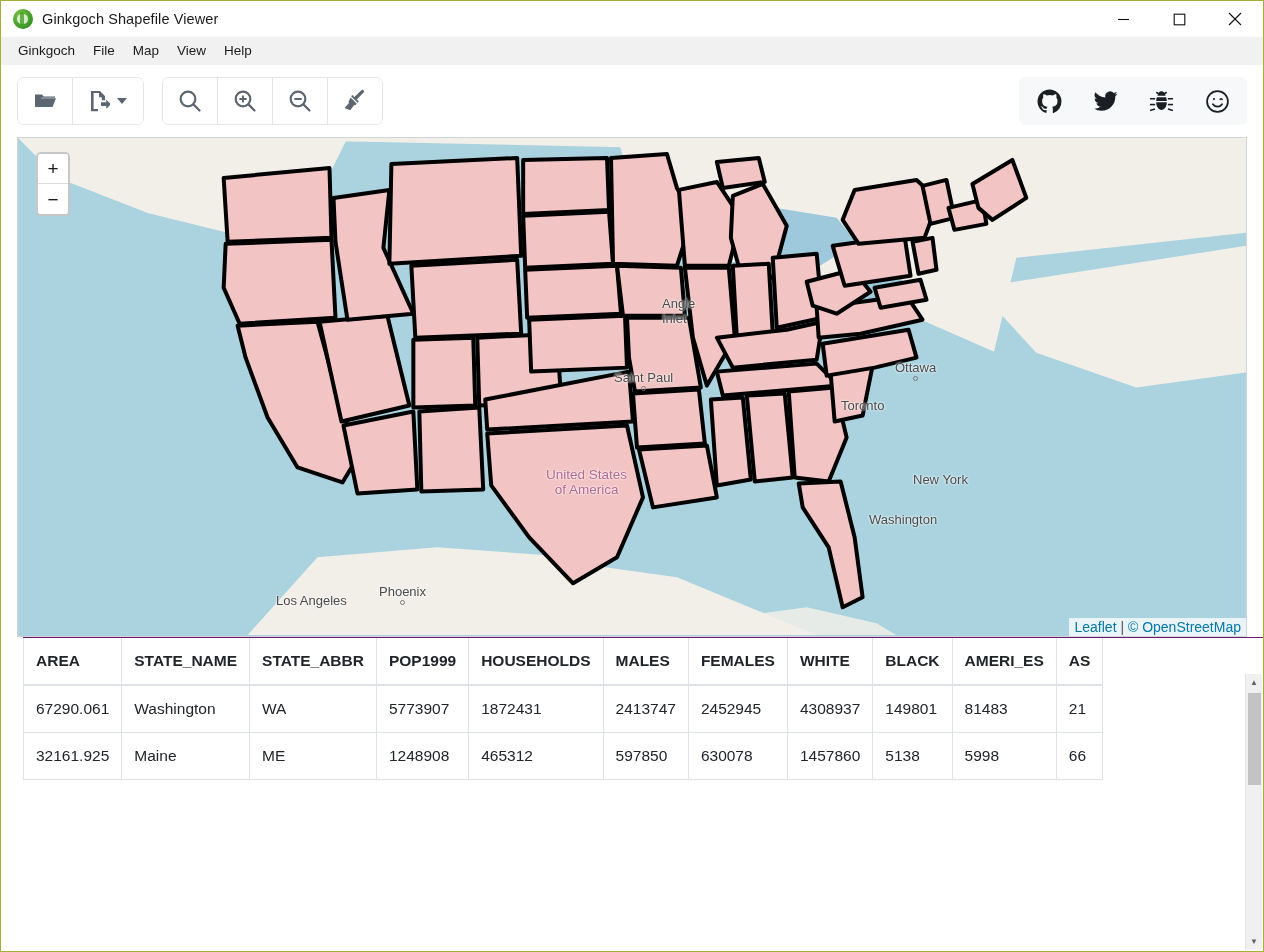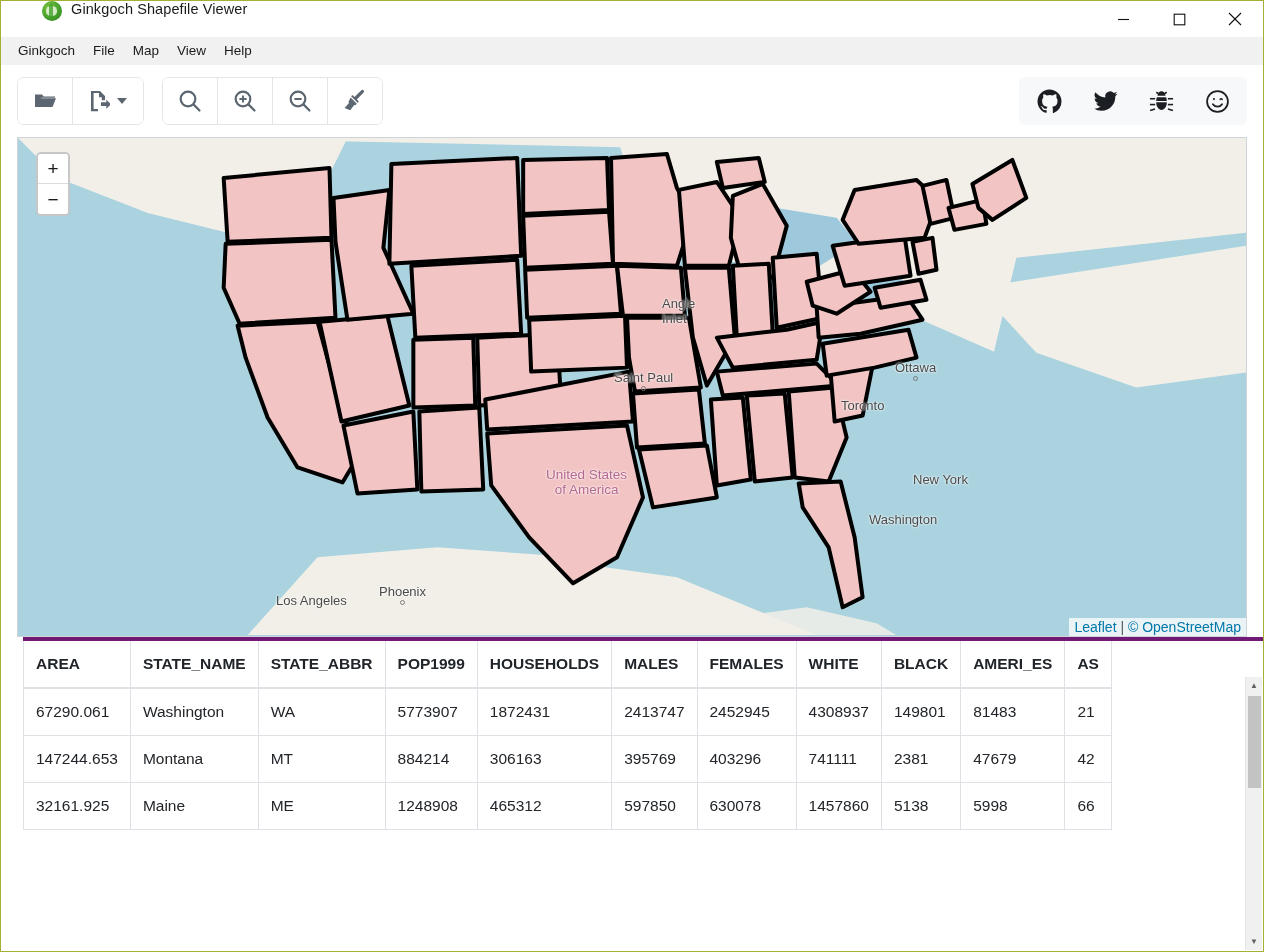--- a/index.html
+++ b/index.html
@@ -12,24 +12,23 @@
   .window {
     width: 1264px; height: 952px;
     border: 1px solid #a3b033;
     background: #ffffff;
     display: flex; flex-direction: column;
     position: relative;
   }
   
   .titlebar {
     height: 36px; flex: 0 0 36px;
-    display: flex; align-items: flex-start;
+    display: flex; align-items: center;
     background: #ffffff;
     padding-left: 12px;
-    margin-left: 29px;
   }
   .app-icon {
     width: 20px; height: 20px; flex: 0 0 20px;
     border-radius: 50%;
     background: radial-gradient(circle at 35% 32%, #7dc242 0%, #43a02a 55%, #2e7d1e 100%);
     position: relative; margin-right: 9px;
   }
   .app-icon::before {
     content: ""; position: absolute; left: 4px; top: 5px;
     width: 11px; height: 10px; border-radius: 45%;
@@ -169,21 +168,21 @@
     border-left: 1px solid #dee2e6;
   }
   .pg:first-child { border-left: none; }
   .pg.active { background: #007bff; color: #fff; }
   .pg.arrow { font-size: 17px; }
   
   .tbl-scroll {
     flex: 1 1 auto; position: relative;
     margin: 0 0 0 22px;
     overflow: hidden;
-    border-top: 4px solid #701a75;
+    border-top: 1px solid #701a75;
   }
   table { border-collapse: collapse; table-layout: auto; width: max-content; }
   th, td {
     border: 1px solid #dee2e6;
     border-top: none;
     padding: 14px 12px;
     text-align: left;
     font-size: 15.5px;
     color: #212529;
     white-space: nowrap;
@@ -490,33 +489,20 @@
           <td>5773907</td>
           <td>1872431</td>
           <td>2413747</td>
           <td>2452945</td>
           <td>4308937</td>
           <td>149801</td>
           <td>81483</td>
           <td>21</td>
         </tr>
         <tr>
-          <td>147244.653</td>
-          <td>Montana</td>
-          <td>MT</td>
-          <td>884214</td>
-          <td>306163</td>
-          <td>395769</td>
-          <td>403296</td>
-          <td>741111</td>
-          <td>2381</td>
-          <td>47679</td>
-          <td>42</td>
-        </tr>
-        <tr>
           <td>32161.925</td>
           <td>Maine</td>
           <td>ME</td>
           <td>1248908</td>
           <td>465312</td>
           <td>597850</td>
           <td>630078</td>
           <td>1457860</td>
           <td>5138</td>
           <td>5998</td>

